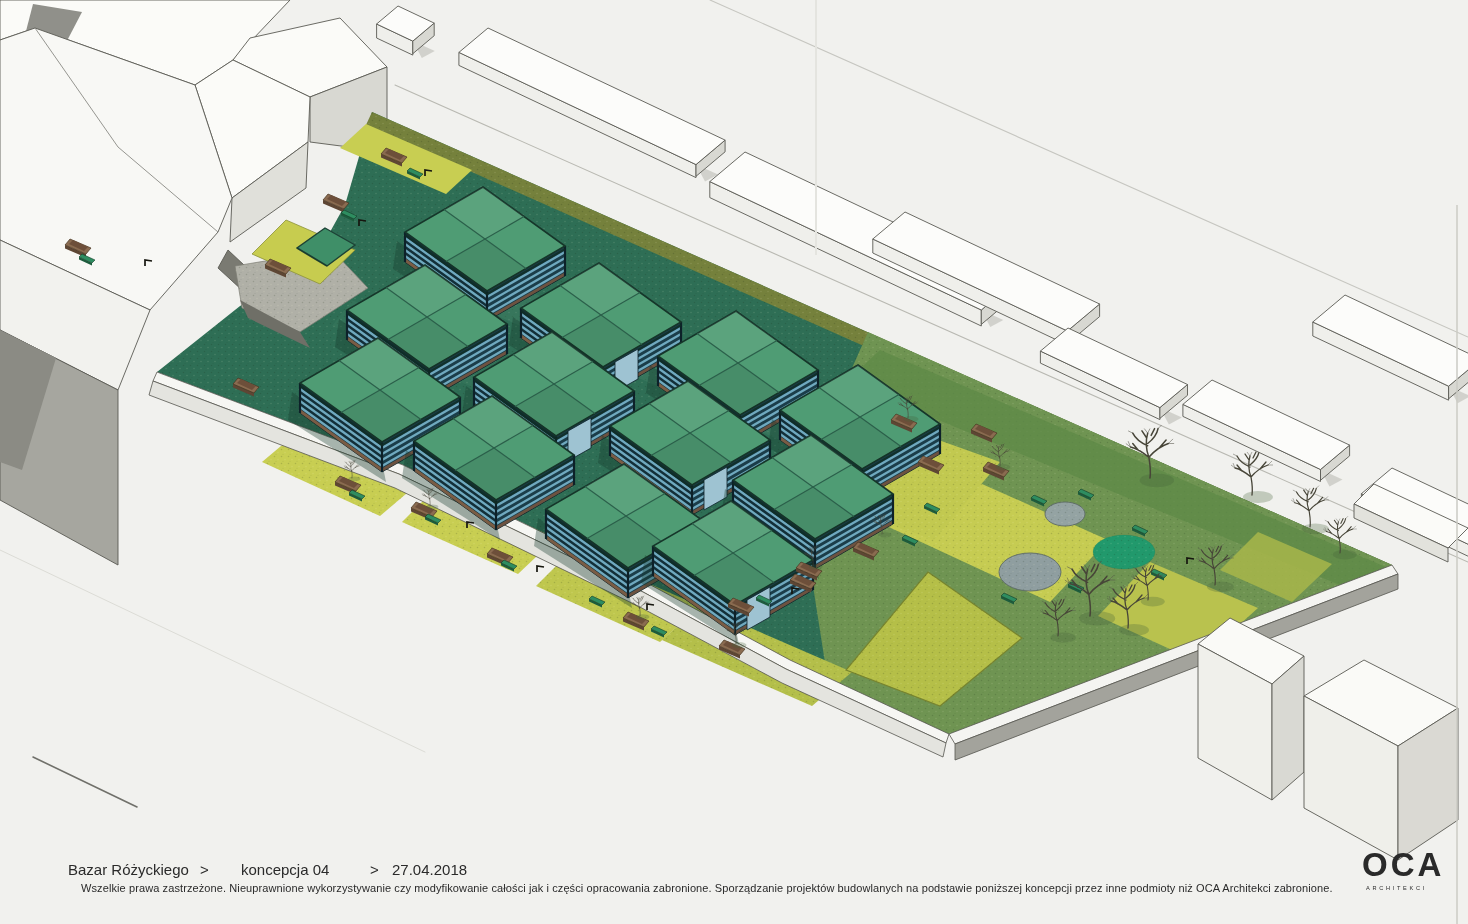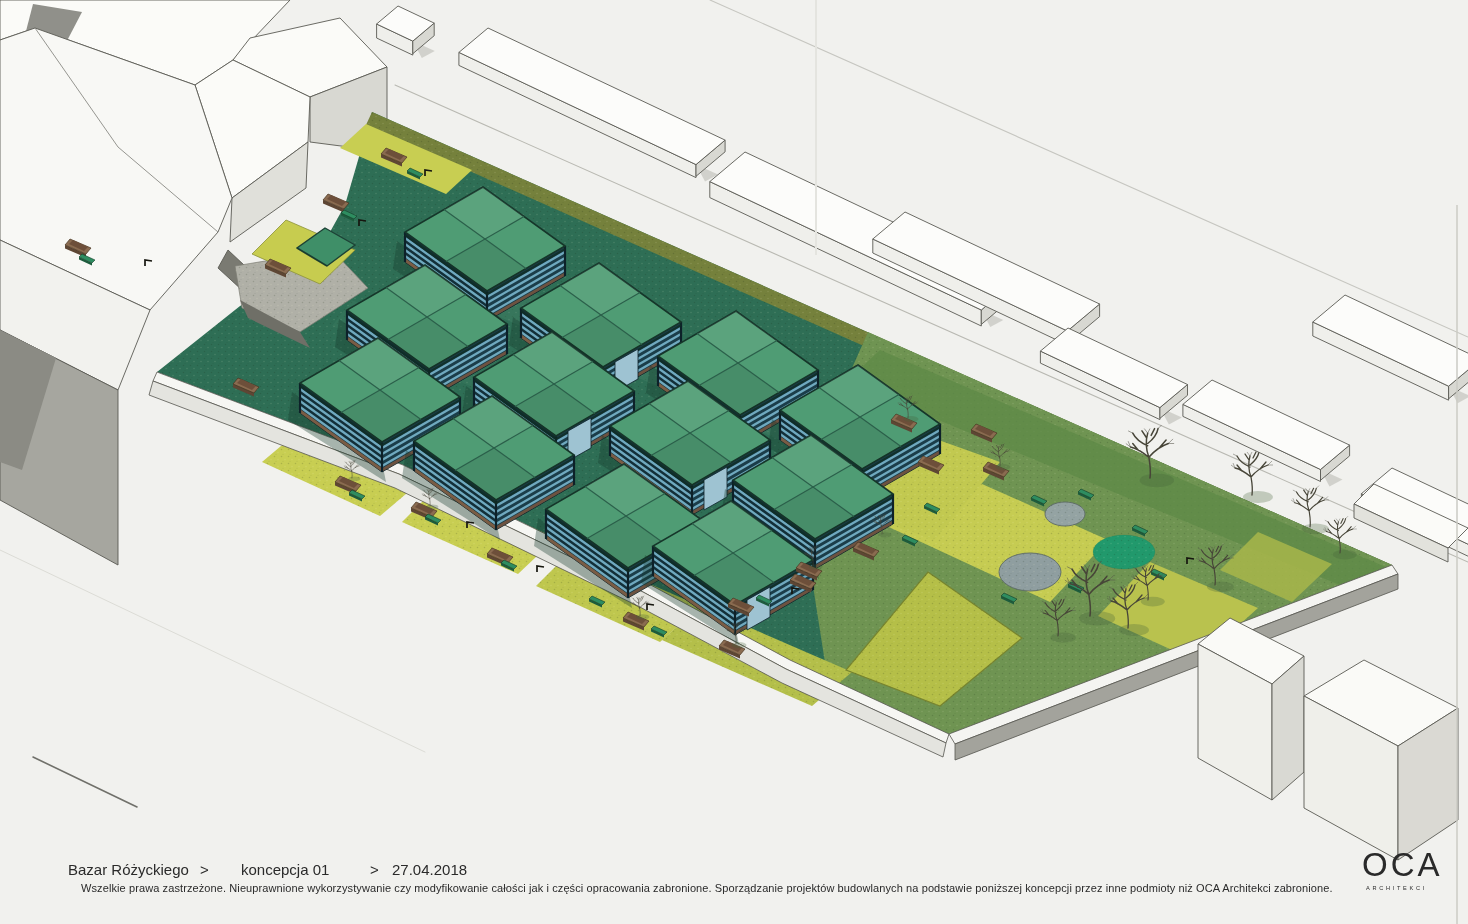--- a/index.html
+++ b/index.html
@@ -5,21 +5,21 @@
   html,body{margin:0;padding:0;}
   body{
     width:1468px;height:924px;position:relative;overflow:hidden;
     background:#f1f1ee;
     font-family:"Liberation Sans", sans-serif;
   }
   #drawing{position:absolute;left:0;top:0;}
   .titlebar span{position:absolute;white-space:nowrap;color:#2a2a2a;}
   .t-main{font-size:15px;top:854px;margin-top:7px;}
   .t-fine{font-size:11px;color:#303030;top:882px;letter-spacing:0.1px;margin-left:21px;}
-  .logo-main{font-size:33px;font-weight:400;letter-spacing:3px;color:#45453f;top:846px;}
+  .logo-main{font-size:33px;font-weight:700;letter-spacing:3px;color:#45453f;top:846px;}
   .logo-sub{font-size:5.6px;letter-spacing:2.7px;color:#8e8e87;top:885px;}
 </style>
 </head>
 <body>
 
 <svg id="drawing" width="1468" height="924" viewBox="0 0 1468 924">
   <defs>
     <pattern id="sp" width="7" height="7" patternUnits="userSpaceOnUse">
       <circle cx="1.5" cy="1.5" r="0.8" fill="rgba(20,40,15,0.16)"></circle>
       <circle cx="5" cy="4.5" r="0.7" fill="rgba(255,255,225,0.14)"></circle>
@@ -323,19 +323,19 @@
 
   <g>
     <line x1="1457" y1="205" x2="1457" y2="924" stroke="#cbcbc5" stroke-width="1.5"></line>
     <line x1="816" y1="0" x2="816" y2="255" stroke="#e4e4df" stroke-width="2"></line>
   </g>
 </svg>
 
 <div class="titlebar">
   <span class="t-main" style="left:68px">Bazar Różyckiego</span>
   <span class="t-main" style="left:200px">&gt;</span>
-  <span class="t-main" style="left:241px">koncepcja 01</span>
+  <span class="t-main" style="left:241px">koncepcja 04</span>
   <span class="t-main" style="left:370px">&gt;</span>
   <span class="t-main" style="left:392px">27.04.2018</span>
   <span class="t-fine" style="left:60px">Wszelkie prawa zastrzeżone. Nieuprawnione wykorzystywanie czy modyfikowanie całości jak i części opracowania zabronione. Sporządzanie projektów budowlanych na podstawie poniższej koncepcji przez inne podmioty niż OCA Architekci zabronione.</span>
   <span class="logo-main" style="left:1362px">OCA</span>
   <span class="logo-sub" style="left:1366px">ARCHITEKCI</span>
 </div>
 
 </body></html>

